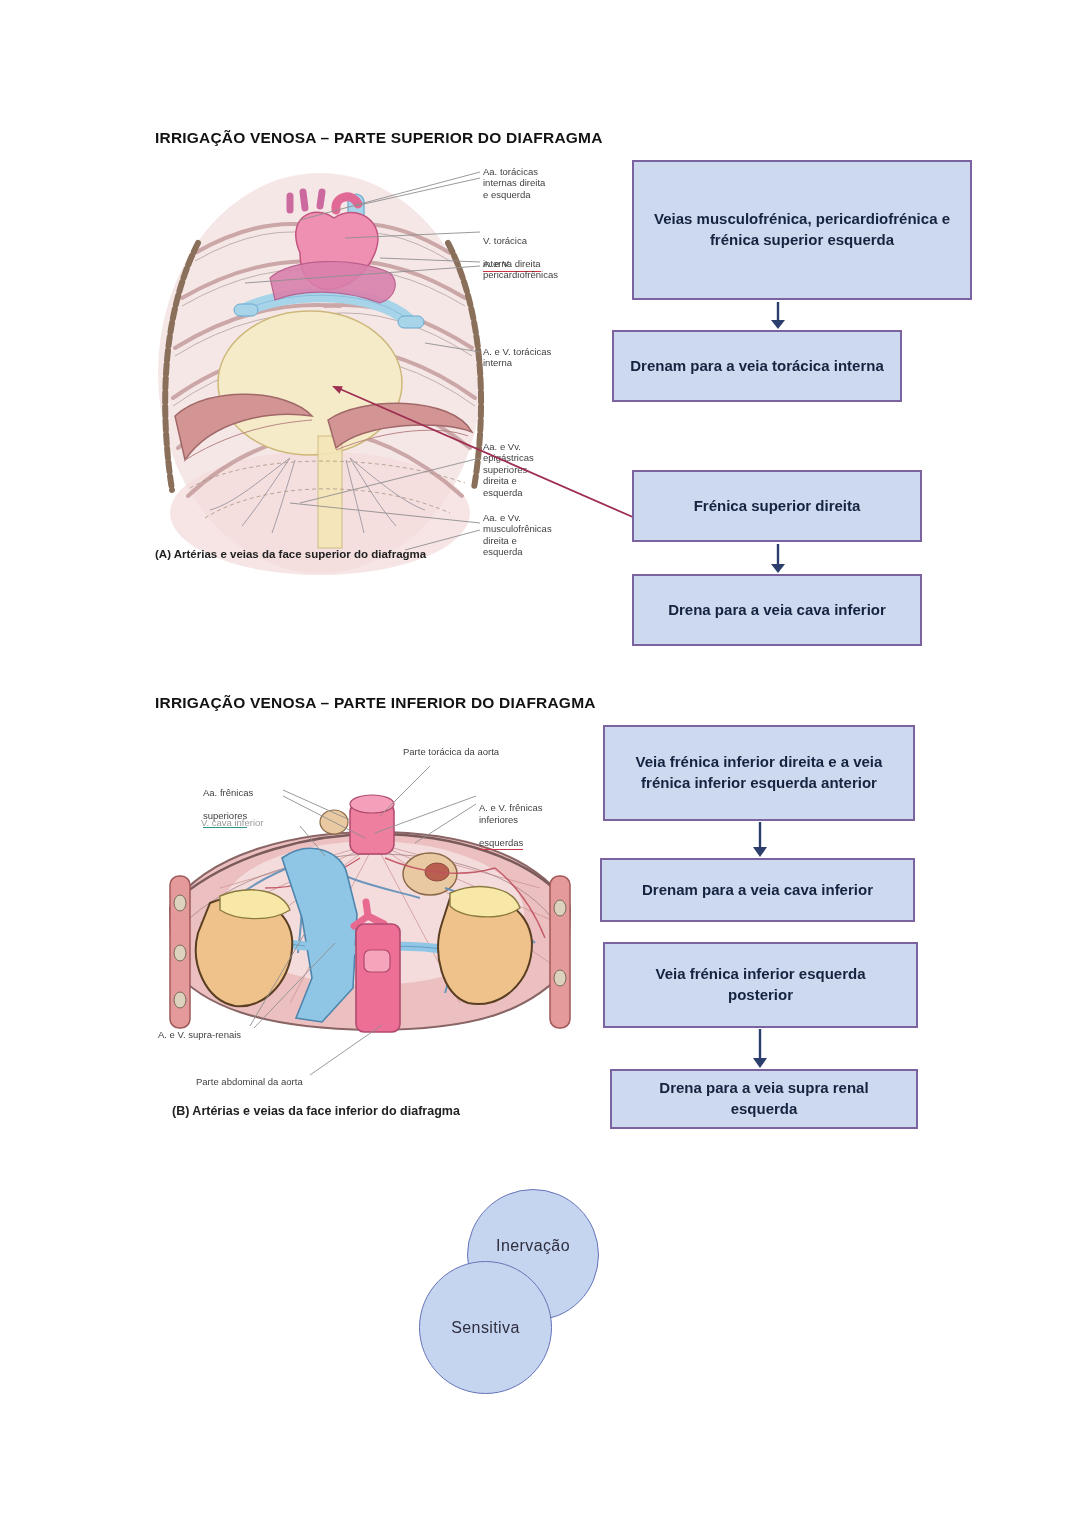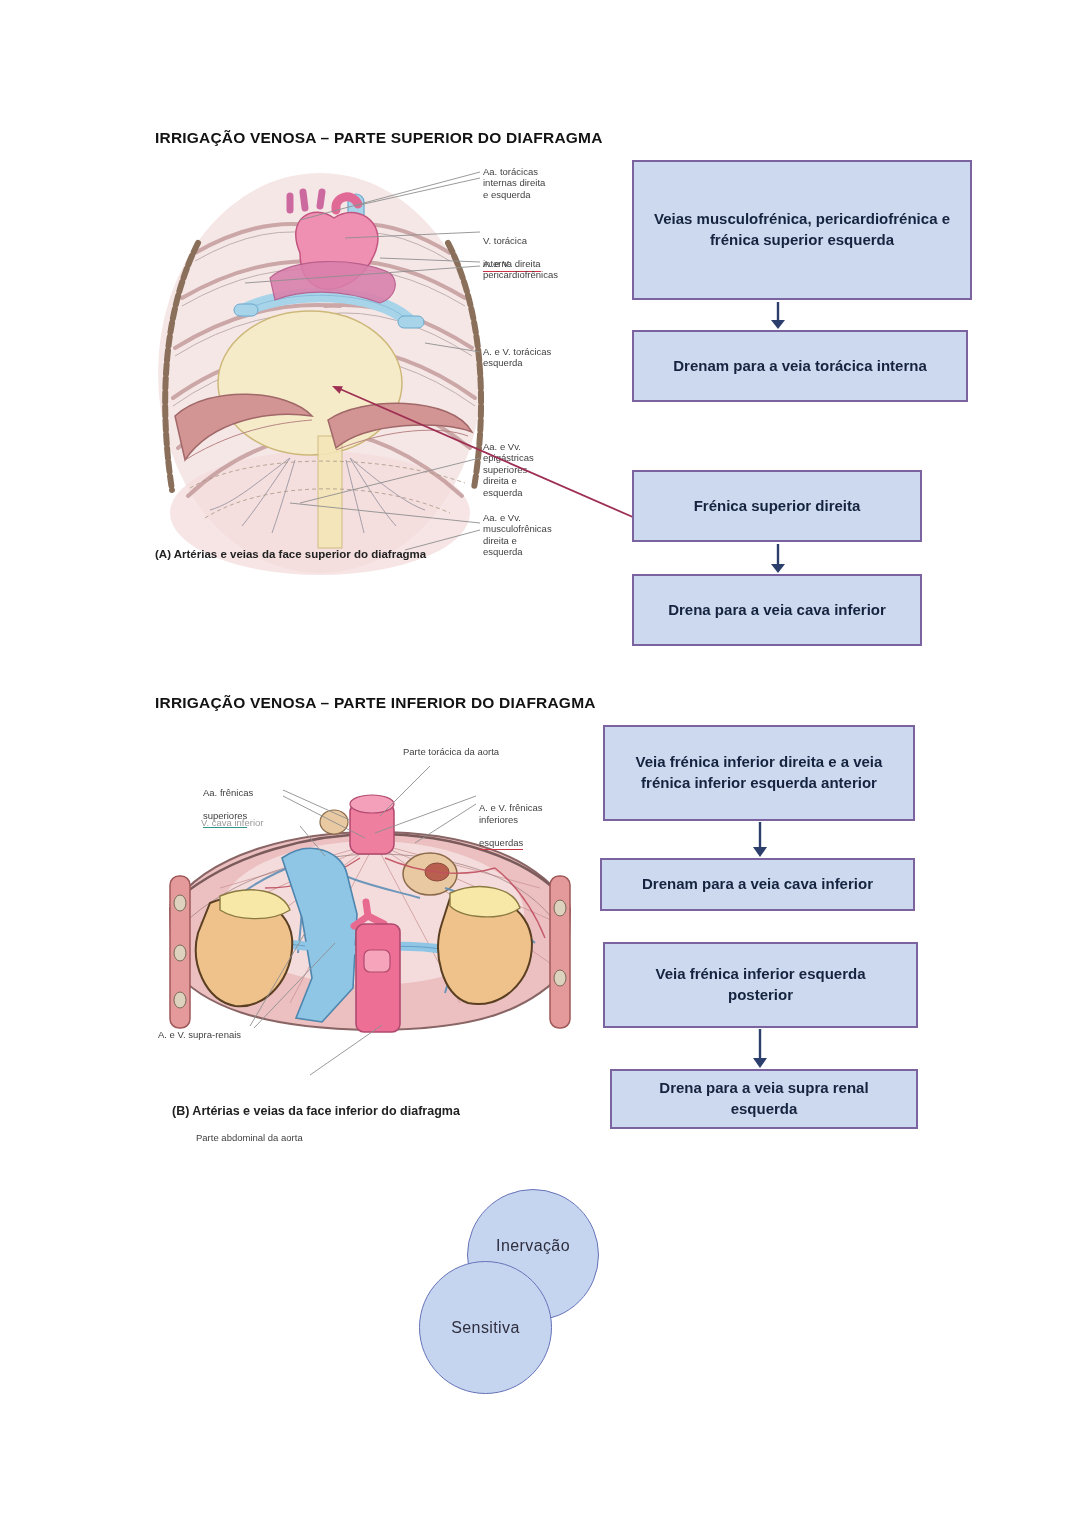--- a/index.html
+++ b/index.html
@@ -136,21 +136,21 @@
 
   <div class="fig-label" style="left:483px;top:224px;width:95px;">
     <span>V. torácica</span>
     <span class="ul-red">interna direita</span>
   </div>
 
   <div class="fig-label" style="left:483px;top:258px;width:100px;">A. e V.
 pericardiofrênicas</div>
 
   <div class="fig-label" style="left:483px;top:346px;width:95px;">A. e V. torácicas
-esquerda</div>
+interna</div>
 
   <div class="fig-label" style="left:483px;top:441px;width:80px;">Aa. e Vv.
 epigástricas
 superiores
 direita e
 esquerda</div>
 
   <div class="fig-label" style="left:483px;top:512px;width:95px;">Aa. e Vv.
 musculofrênicas
 direita e
@@ -163,21 +163,21 @@
     <polygon points="2,8 9.6,15.7 12.8,8.3" fill="#9e2f53"></polygon>
   </svg>
 
   <div class="fbox" style="left:632px;top:160px;width:340px;height:140px;">Veias musculofrénica, pericardiofrénica e frénica superior esquerda</div>
 
   <svg class="abs" style="left:765px;top:302px;" width="26" height="27" viewBox="0 0 26 27">
     <line x1="13" y1="0" x2="13" y2="19" stroke="#2c3e6b" stroke-width="2.4"></line>
     <polygon points="6,18 20,18 13,27" fill="#2c3e6b"></polygon>
   </svg>
 
-  <div class="fbox" style="left:632px;top:330px;width:336px;height:72px;">Drenam para a veia torácica interna</div>
+  <div class="fbox" style="left:612px;top:330px;width:290px;height:72px;">Drenam para a veia torácica interna</div>
 
   <div class="fbox" style="left:632px;top:470px;width:290px;height:72px;">Frénica superior direita</div>
 
   <svg class="abs" style="left:765px;top:544px;" width="26" height="29" viewBox="0 0 26 29">
     <line x1="13" y1="0" x2="13" y2="21" stroke="#2c3e6b" stroke-width="2.4"></line>
     <polygon points="6,20 20,20 13,29" fill="#2c3e6b"></polygon>
   </svg>
 
   <div class="fbox" style="left:632px;top:574px;width:290px;height:72px;">Drena para a veia cava inferior</div>
 
@@ -278,32 +278,32 @@
   <div class="fig-label gray-label" style="left:201px;top:817px;width:110px;">V. cava inferior</div>
 
   <div class="fig-label" style="left:479px;top:791px;width:100px;">
     <span>A. e V. frênicas
 inferiores</span>
     <span class="ul-red">esquerdas</span>
   </div>
 
   <div class="fig-label" style="left:158px;top:1029px;width:150px;">A. e V. supra-renais</div>
 
-  <div class="fig-label" style="left:184px;top:1132px;width:180px;padding-left:12px;">Parte abdominal da aorta</div>
+  <div class="fig-label" style="left:184px;top:1076px;width:180px;padding-left:12px;">Parte abdominal da aorta</div>
 
   <div class="fig-caption" style="left:172px;top:1104px;font-size:12.5px;">(B) Artérias e veias da face inferior do diafragma</div>
 
   <div class="fbox" style="left:603px;top:725px;width:312px;height:96px;">Veia frénica inferior direita e a veia frénica inferior esquerda anterior</div>
 
   <svg class="abs" style="left:747px;top:822px;" width="26" height="35" viewBox="0 0 26 35">
     <line x1="13" y1="0" x2="13" y2="26" stroke="#2c3e6b" stroke-width="2.4"></line>
     <polygon points="6,25 20,25 13,35" fill="#2c3e6b"></polygon>
   </svg>
 
-  <div class="fbox" style="left:600px;top:858px;width:315px;height:53px;">Drenam para a veia cava inferior</div>
+  <div class="fbox" style="left:600px;top:858px;width:315px;height:64px;">Drenam para a veia cava inferior</div>
 
   <div class="fbox" style="left:603px;top:942px;width:315px;height:86px;">Veia frénica inferior esquerda posterior</div>
 
   <svg class="abs" style="left:747px;top:1029px;" width="26" height="39" viewBox="0 0 26 39">
     <line x1="13" y1="0" x2="13" y2="30" stroke="#2c3e6b" stroke-width="2.4"></line>
     <polygon points="6,29 20,29 13,39" fill="#2c3e6b"></polygon>
   </svg>
 
   <div class="fbox" style="left:610px;top:1069px;width:308px;height:60px;">Drena para a veia supra renal esquerda</div>
 

